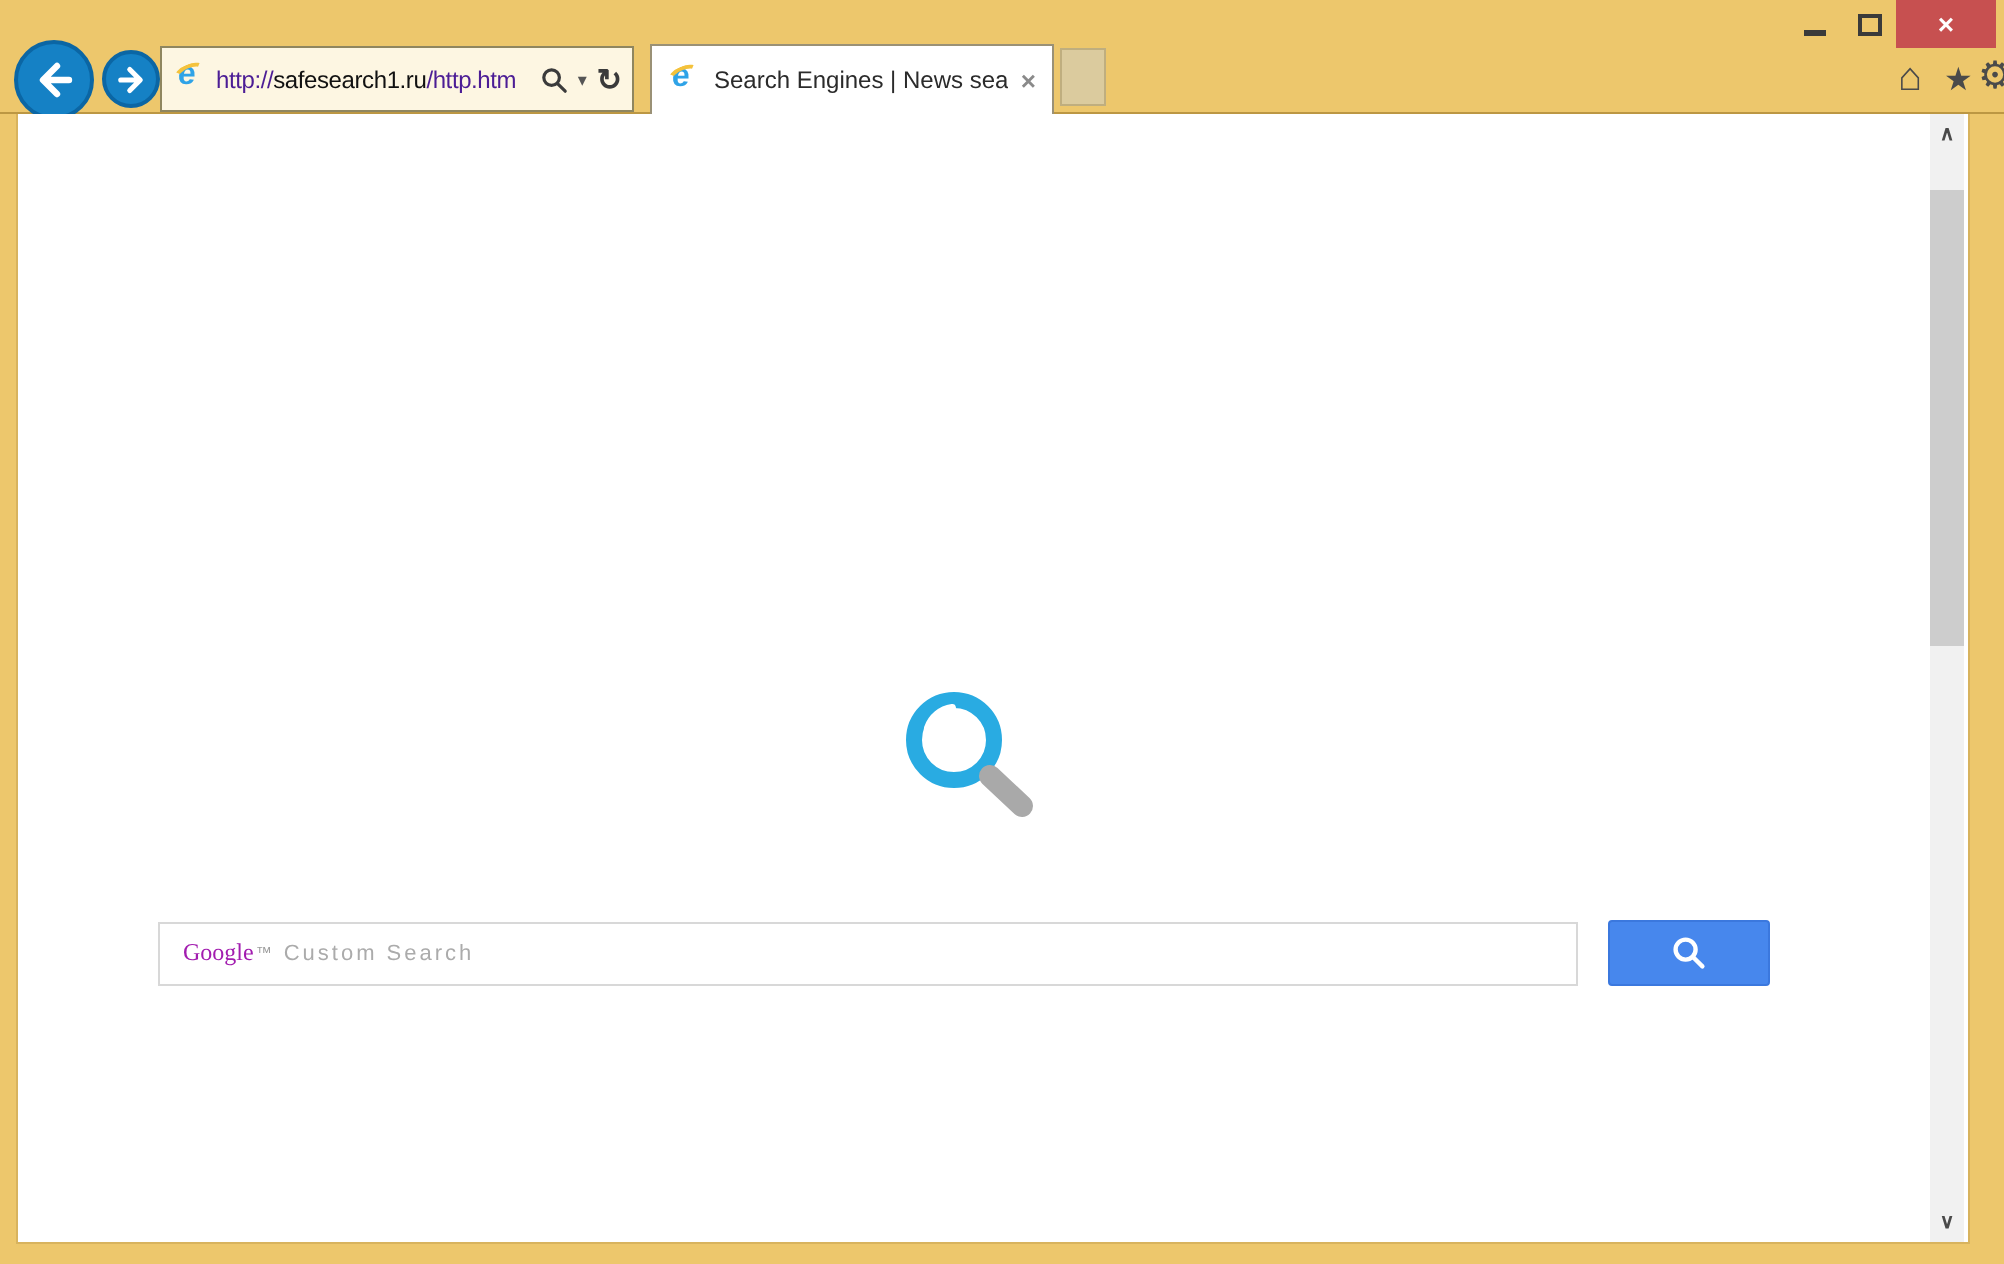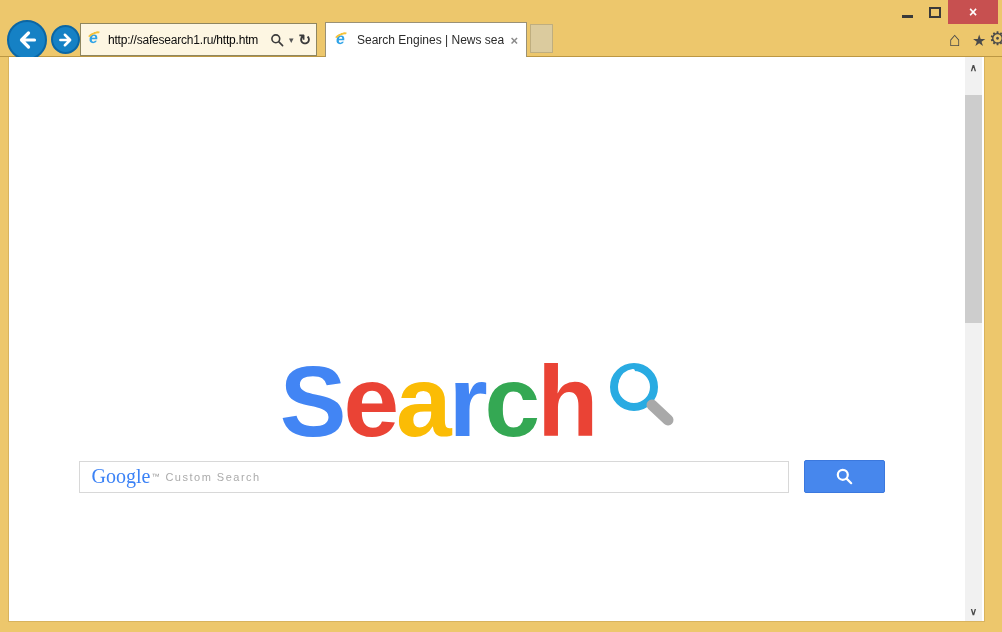--- a/index.html
+++ b/index.html
@@ -23,21 +23,21 @@
   .nav-btn { position: absolute; border-radius: 50%; display: flex;
              align-items: center; justify-content: center; }
   .nav-back { left: 7px; top: 20px; width: 40px; height: 40px; border: 2px solid #0B66A4; }
   .nav-fwd  { left: 51px; top: 25px; width: 29px; height: 29px; border: 2px solid #0B66A4; }
 
   .address-bar { position: absolute; left: 80px; top: 23px; width: 237px; height: 33px;
                  background: #FDF6E2; border: 1px solid #8F865F; display: flex;
                  align-items: center; padding: 0 5px 0 6px; }
   .url { flex: 1; font-size: 12px; letter-spacing: -0.2px; white-space: nowrap;
          overflow: hidden; margin-left: 4px; }
-  .url .proto, .url .path { color: #000000; }
+  .url .proto, .url .path { color: #4c1d95; }
   .url .domain { color: #111; font-weight: normal; }
   .abar-icons { display: flex; align-items: center; gap: 5px; }
   .abar-caret { font-size: 9px; color: #555; }
   .abar-refresh { font-size: 15px; font-weight: bold; color: #3a3a3a; }
 
   .ie-icon { position: relative; width: 17px; height: 17px; flex: 0 0 auto; }
   .ie-e { position: absolute; left: 2px; top: -2px; font-size: 16px; font-weight: bold;
           color: #2FA3E7; transform: skewX(-6deg); line-height: 17px; }
   .ie-swoosh { position: absolute; left: 0; top: 1px; width: 16px; height: 9px;
                border: 2px solid transparent; border-top-color: #F4C23C;
@@ -67,21 +67,21 @@
   .logo-mag { margin-left: 10px; margin-top: -8px; }
 
   .search-row { position: absolute; top: 403px; left: 0; right: 30px;
                 display: flex; align-items: center; justify-content: center; gap: 15px; }
   .input-wrap { position: relative; width: 710px; height: 32px;
                 border: 1px solid #D8D8D8; background: #fff; }
   .input-wrap input { width: 100%; height: 100%; border: none; outline: none;
                       padding: 0 12px; font-size: 14px; background: transparent; }
   .watermark { position: absolute; left: 12px; top: 0; height: 100%; display: flex;
                align-items: center; pointer-events: none; }
-  .wm-brand { font-family: "Liberation Serif", serif; font-size: 20px; color: #3b82f6; }
+  .wm-brand { font-family: "Liberation Serif", serif; font-size: 12px; color: #a21caf; }
   .wm-tm { font-size: 8px; color: #9C9C9C; vertical-align: super; margin-left: 1px; }
   .wm-text { font-size: 11px; color: #ABABAB; letter-spacing: 1.5px; margin-left: 6px; }
 
   .search-btn { width: 81px; height: 33px; border: 1px solid #3B78DE; border-radius: 2px;
                 display: flex; align-items: center; justify-content: center; cursor: pointer; }
 
   
   .scrollbar { position: absolute; top: 0; right: 2px; width: 17px; bottom: 0;
                background: #F1F1F1; }
   .sb-btn { position: absolute; left: 0; width: 17px; height: 20px; display: flex;
@@ -149,23 +149,20 @@
     <div class="newtab"></div>
 
     <span class="chrome-icon icon-home">⌂</span>
     <span class="chrome-icon icon-star">★</span>
     <span class="chrome-icon icon-gear">⚙</span>
   </div>
 
   <div class="content">
 
     <div class="logo-row">
-      <span class="logo-text">
-        <span style="color: rgb(66, 133, 244);">S</span><span style="color: rgb(234, 67, 53);">e</span><span style="color: rgb(251, 188, 5);">a</span><span style="color: rgb(66, 133, 244);">r</span><span style="color: rgb(52, 168, 83);">c</span><span style="color: rgb(234, 67, 53);">h</span>
-      </span>
       <svg class="logo-mag" width="78" height="74" viewBox="0 0 78 74">
         <circle cx="29" cy="27" r="20" fill="none" stroke-width="8" style="stroke: rgb(41, 171, 226);"></circle>
         <path d="M 16 21 A 15 15 0 0 1 28 11" fill="none" stroke="#fff" stroke-width="4" stroke-linecap="round"></path>
         <line x1="47" y1="45" x2="63" y2="60" stroke-width="11" stroke-linecap="round" style="stroke: rgb(169, 169, 169);"></line>
       </svg>
     </div>
 
     <div class="search-row">
       <div class="input-wrap">
         <input type="text" value="" style="">

